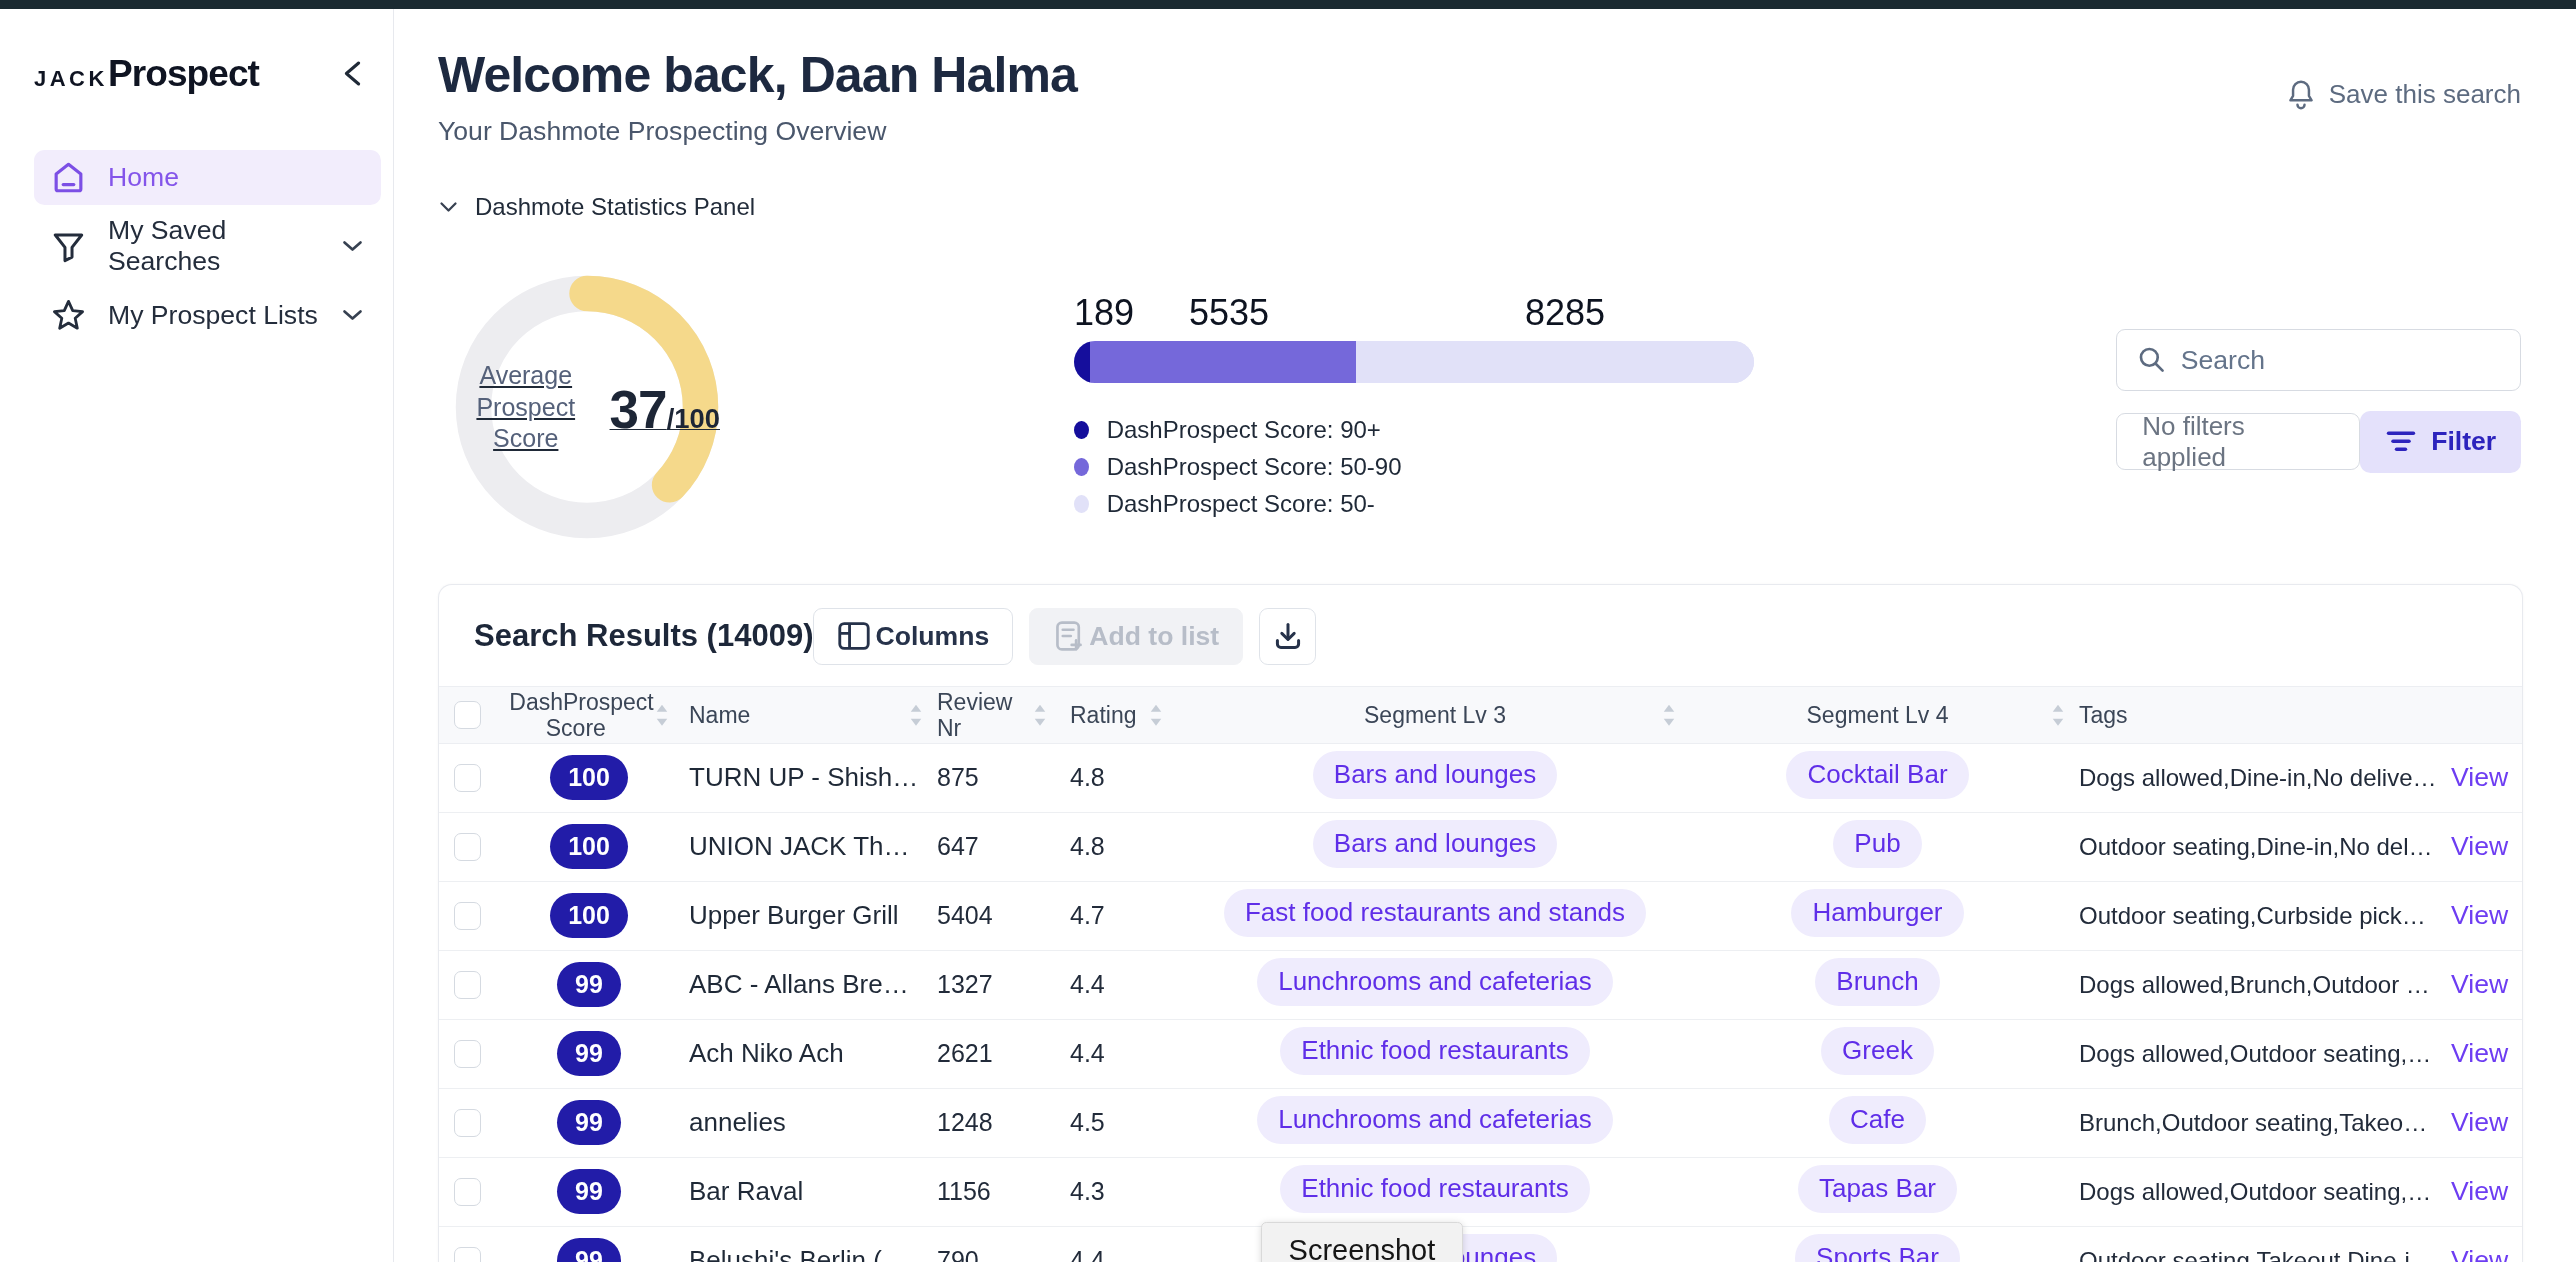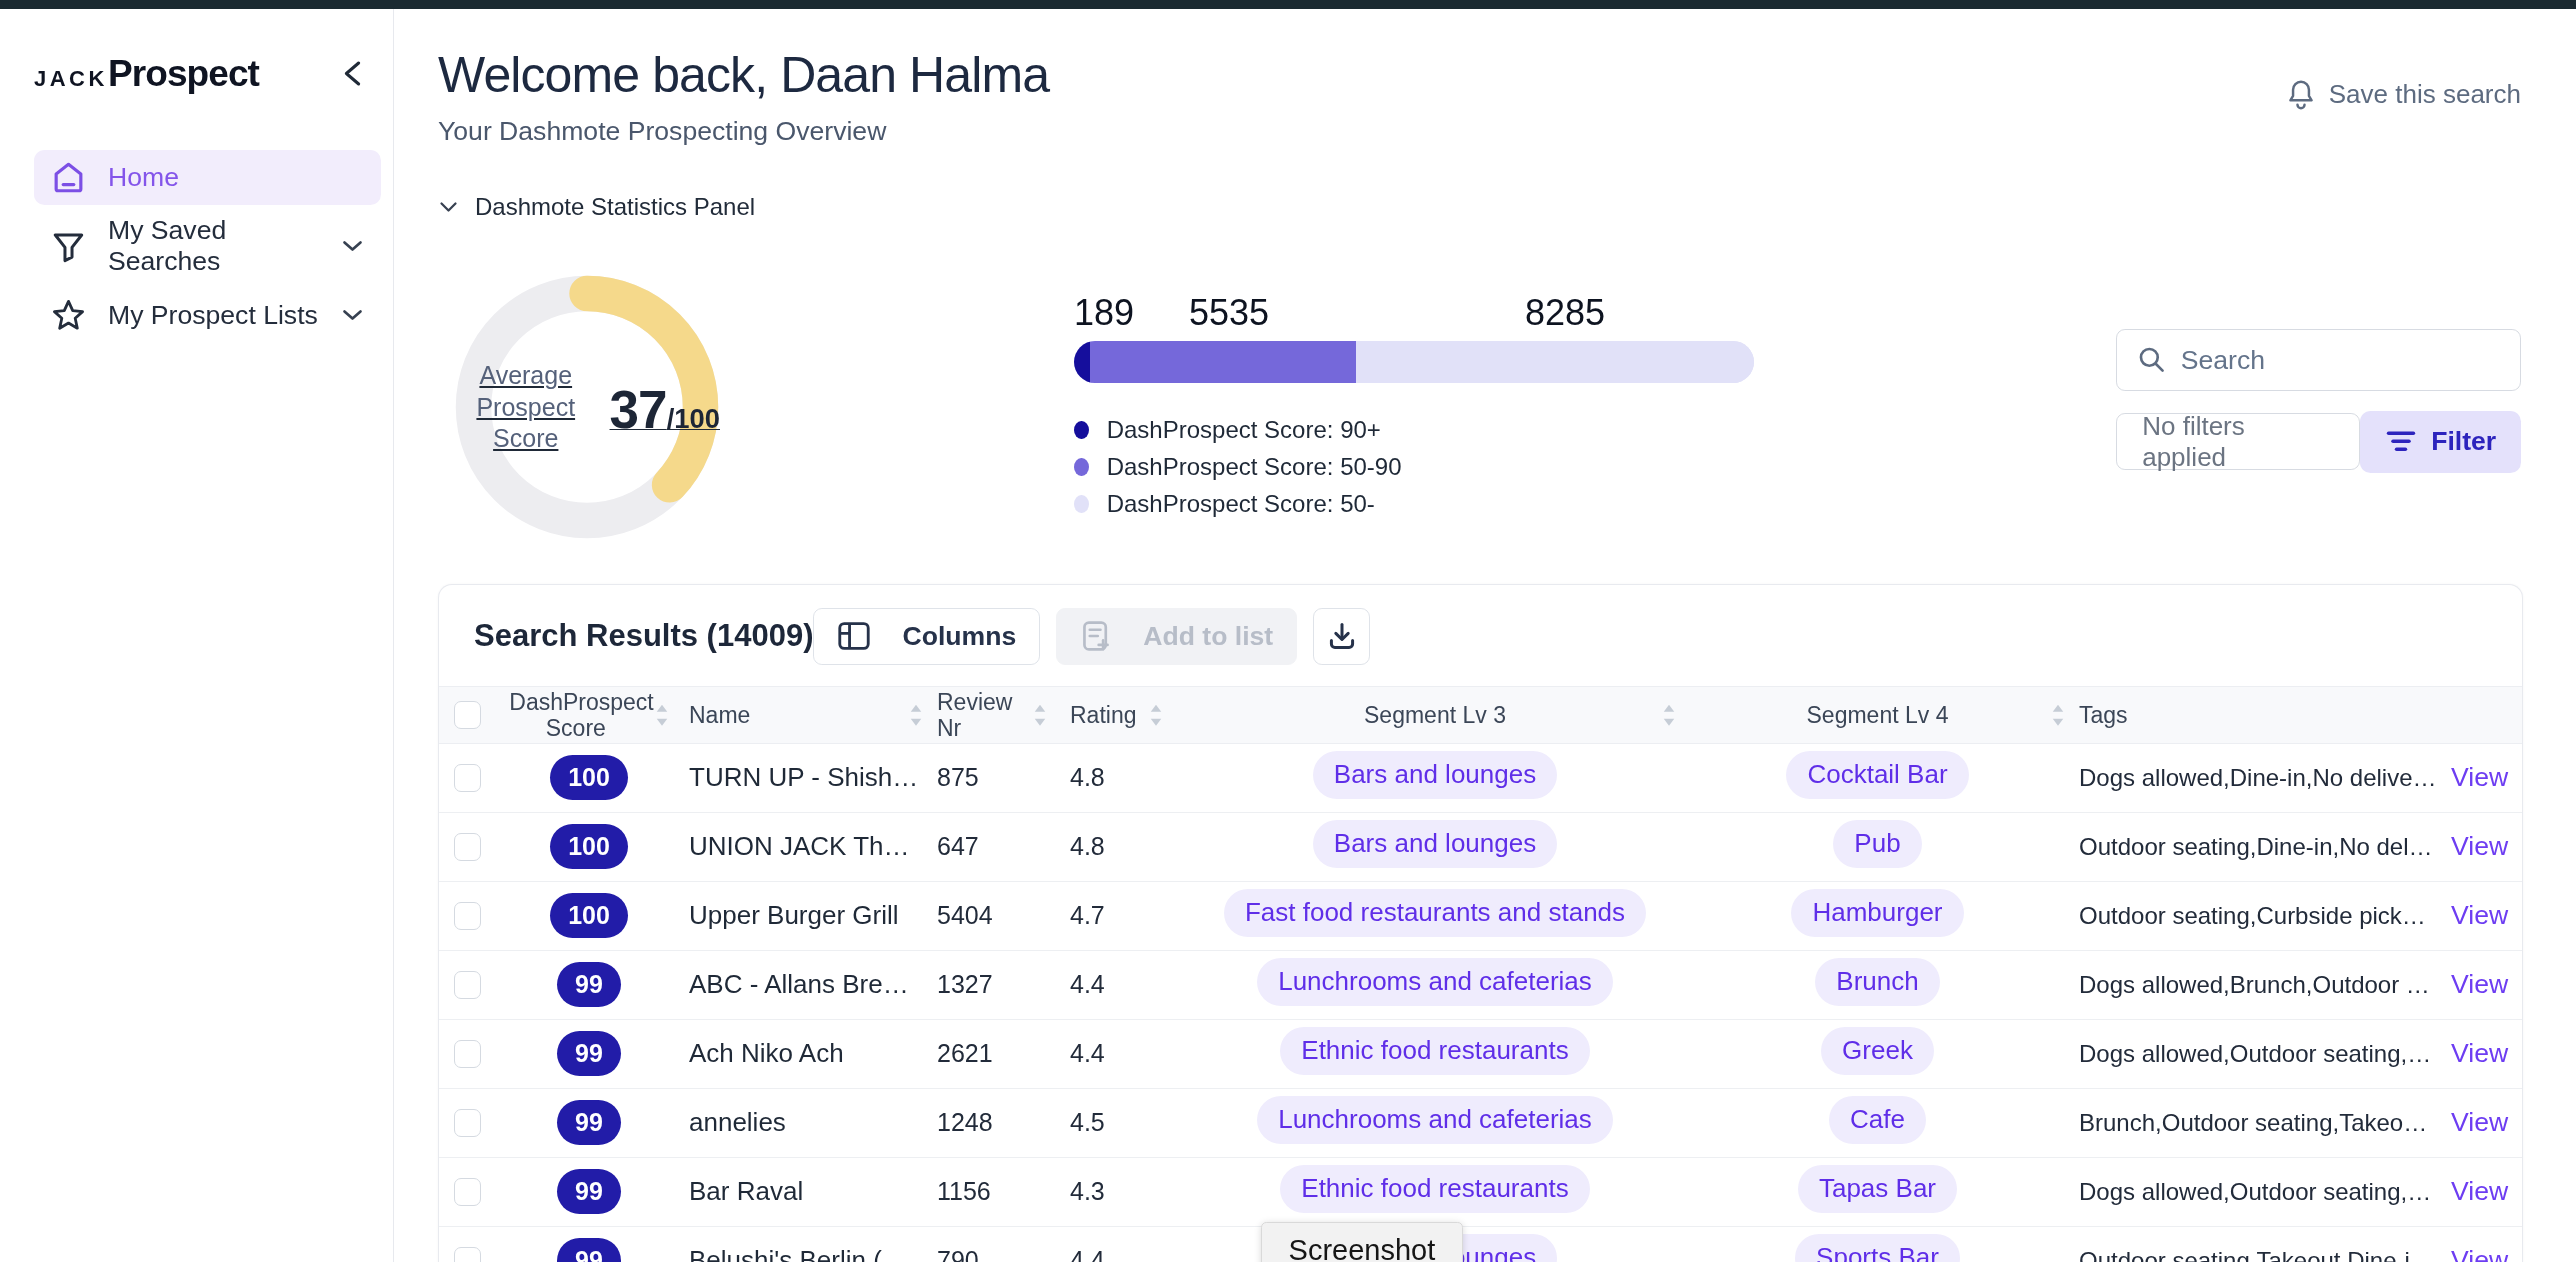--- a/index.html
+++ b/index.html
@@ -18,21 +18,21 @@
   .logo .prospect { font-size:37px; font-weight:700; letter-spacing:-0.9px; }
   .collapse-btn { width:35px; height:35px; display:flex; align-items:center; justify-content:center; cursor:pointer; }
   .nav-item { display:flex; align-items:center; gap:21px; height:55px; border-radius:10.6px;
               padding:0 16px; margin-bottom:14px; font-size:26.6px; color:#242d3c; cursor:pointer; }
   .nav-item .grow { flex:1; }
   .nav-item.active { background:#f2edfc; color:#8455ea; }
   .nav-item svg { flex:none; }
 
   
   .main { flex:1; position:relative; padding:37px 53px 0 44px; }
-  .page-title { font-size:50px; font-weight:400; color:#1d2940; letter-spacing:-0.9px; }
+  .page-title { font-size:50px; font-weight:700; color:#1d2940; letter-spacing:-0.9px; }
   .page-subtitle { margin-top:12.4px; font-size:26.6px; color:#4a576c; }
   .save-search { position:absolute; top:69px; right:55px; display:flex; align-items:center; gap:12.4px;
                  font-size:26px; color:#5d6b80; cursor:pointer; }
 
   .stats-toggle { display:flex; align-items:center; gap:16px; margin-top:46px; font-size:24px; color:#222c3a; cursor:pointer; }
 
   .stats-panel { position:relative; height:292px; margin-top:53px; }
   .donut-wrap { position:absolute; left:16px; top:0; width:266px; height:266px; }
   .donut-center { position:absolute; inset:0; display:flex; flex-direction:row; align-items:center; justify-content:center; text-align:center;text-decoration:underline; }
   .donut-label { font-size:25px; color:#55617a; line-height:1.25; }
@@ -61,21 +61,21 @@
           font-size:26px; color:#6b7482; background:#fff; }
   .filter-btn { height:62px; display:flex; align-items:center; gap:14px; padding:0 25px; border-radius:10.6px;
                 background:#e4e1fb; color:#2d24bd; font-size:26.6px; font-weight:700; cursor:pointer; }
 
   
   .results-card { margin-top:17.7px; border:0.9px solid #e8eaef; border-bottom:none; border-radius:14px 14px 0 0;
                   background:#fff; height:708px; overflow:hidden; box-shadow:0 0.9px 2.7px rgba(20,30,60,.04); }
   .card-head { display:flex; align-items:center; justify-content:flex-start; padding:23px 32px 21px 35px; }
   .card-title { font-size:31px; font-weight:700; color:#1d2739; }
   .head-actions { display:flex; align-items:center; gap:16px; }
-  .btn { display:flex; align-items:center; gap:31px; height:57px; padding:0 23px; border-radius:8.9px;
+  .btn { display:flex; align-items:center; gap:4px; height:57px; padding:0 23px; border-radius:8.9px;
          border:0.9px solid #dfe3e9; background:#fff; font-size:26.6px; font-weight:700; color:#26324a; cursor:pointer; }
   .btn.disabled { background:#f1f2f5; border-color:#f1f2f5; color:#b7bdc8; cursor:default; }
   .icon-btn { width:57px; justify-content:center; padding:0; }
 
   table { width:100%; border-collapse:collapse; table-layout:fixed; }
   col.c-check{width:57px;} col.c-score{width:186px;} col.c-name{width:248px;} col.c-rev{width:133px;}
   col.c-rate{width:124px;} col.c-seg3{width:496px;} col.c-seg4{width:389px;} col.c-tags{width:372px;} col.c-view{width:auto;}
   thead th { background:#f8f9fb; height:57px; font-weight:500; font-size:23px; color:#3b4657;
              border-top:0.9px solid #eceef2; border-bottom:0.9px solid #eceef2; padding:0 7px; }
   .th-flex { display:flex; align-items:center; justify-content:center; gap:12.4px; line-height:1.15; }

